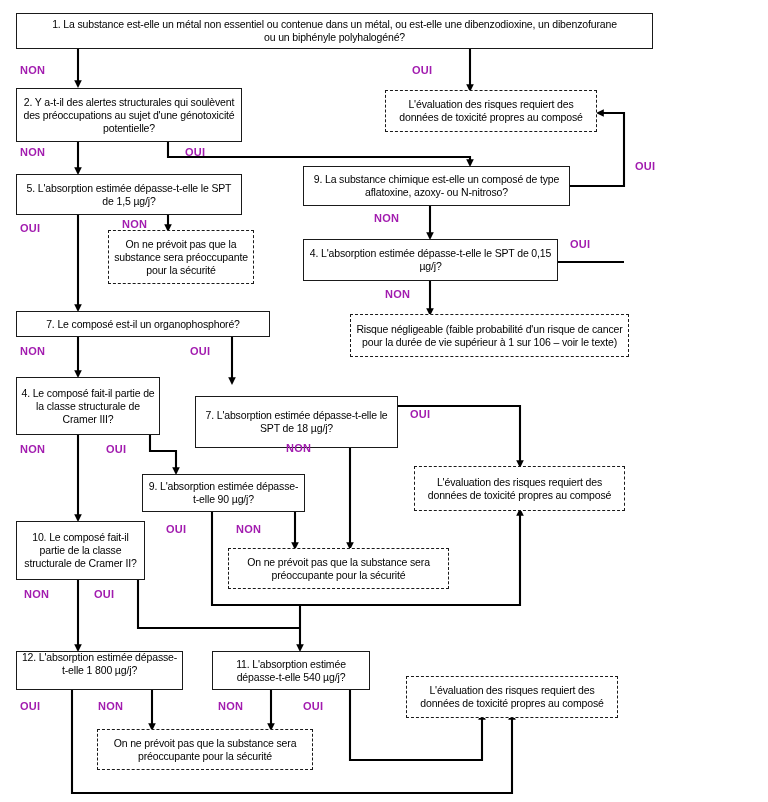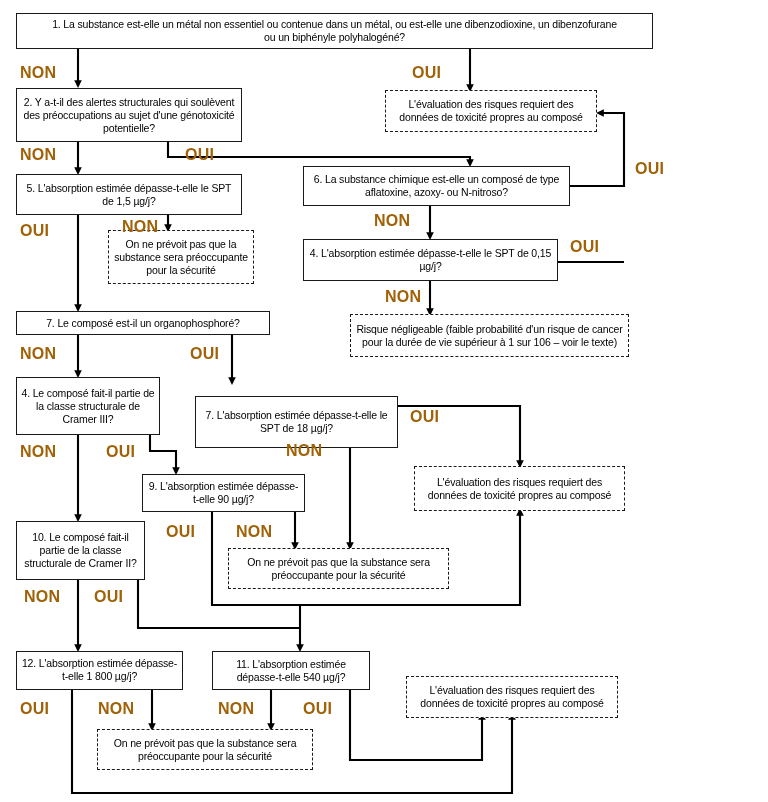--- a/index.html
+++ b/index.html
@@ -29,40 +29,40 @@
   .node {
     position: absolute;
     box-sizing: border-box;
     display: flex;
     align-items: center;
     justify-content: center;
     text-align: center;
     background: #ffffff;
     font-size: 10.5px;
     line-height: 13px;
-    padding: 6px 4px;
+    padding: 12px 4px;
     letter-spacing: -0.15px;
   }
   .node.solid {
     border: 1.6px solid #1a1a1a;
   }
   .node.dashed {
     border: 1.8px dashed #1a1a1a;
   }
   .node .txt {
     display: block;
     width: 100%;
     white-space: pre-line;
   }
   .edge-label {
     position: absolute;
-    font-size: 16px;
+    font-size: 11px;
     font-weight: bold;
     letter-spacing: 0.2px;
-    color: #a16207;
+    color: #a21caf;
     white-space: nowrap;
   }
 </style>
 </head>
 <body>
 
 <div id="canvas">
 
   <svg id="wires" viewBox="0 0 768 802">
     <defs>
@@ -131,21 +131,21 @@
 
   <div class="node solid" style="left:16px; top:88px; width:226px; height:54px;">
     <span class="txt">2. Y a-t-il des alertes structurales qui soulèvent des préoccupations au sujet d'une génotoxicité potentielle?</span>
   </div>
 
   <div class="node dashed" style="left:385px; top:90px; width:212px; height:42px;">
     <span class="txt">L'évaluation des risques requiert des données de toxicité propres au composé</span>
   </div>
 
   <div class="node solid" style="left:303px; top:166px; width:267px; height:40px;">
-    <span class="txt">6. La substance chimique est-elle un composé de type aflatoxine, azoxy-  ou N-nitroso?</span>
+    <span class="txt">9. La substance chimique est-elle un composé de type aflatoxine, azoxy-  ou N-nitroso?</span>
   </div>
 
   <div class="node solid" style="left:303px; top:239px; width:255px; height:42px;">
     <span class="txt">4. L'absorption estimée dépasse-t-elle le SPT de 0,15 µg/j?</span>
   </div>
 
   <div class="node solid" style="left:16px; top:174px; width:226px; height:41px;justify-content:center;">
     <span class="txt">5. L'absorption estimée dépasse-t-elle le SPT de 1,5 µg/j?</span>
   </div>
 

